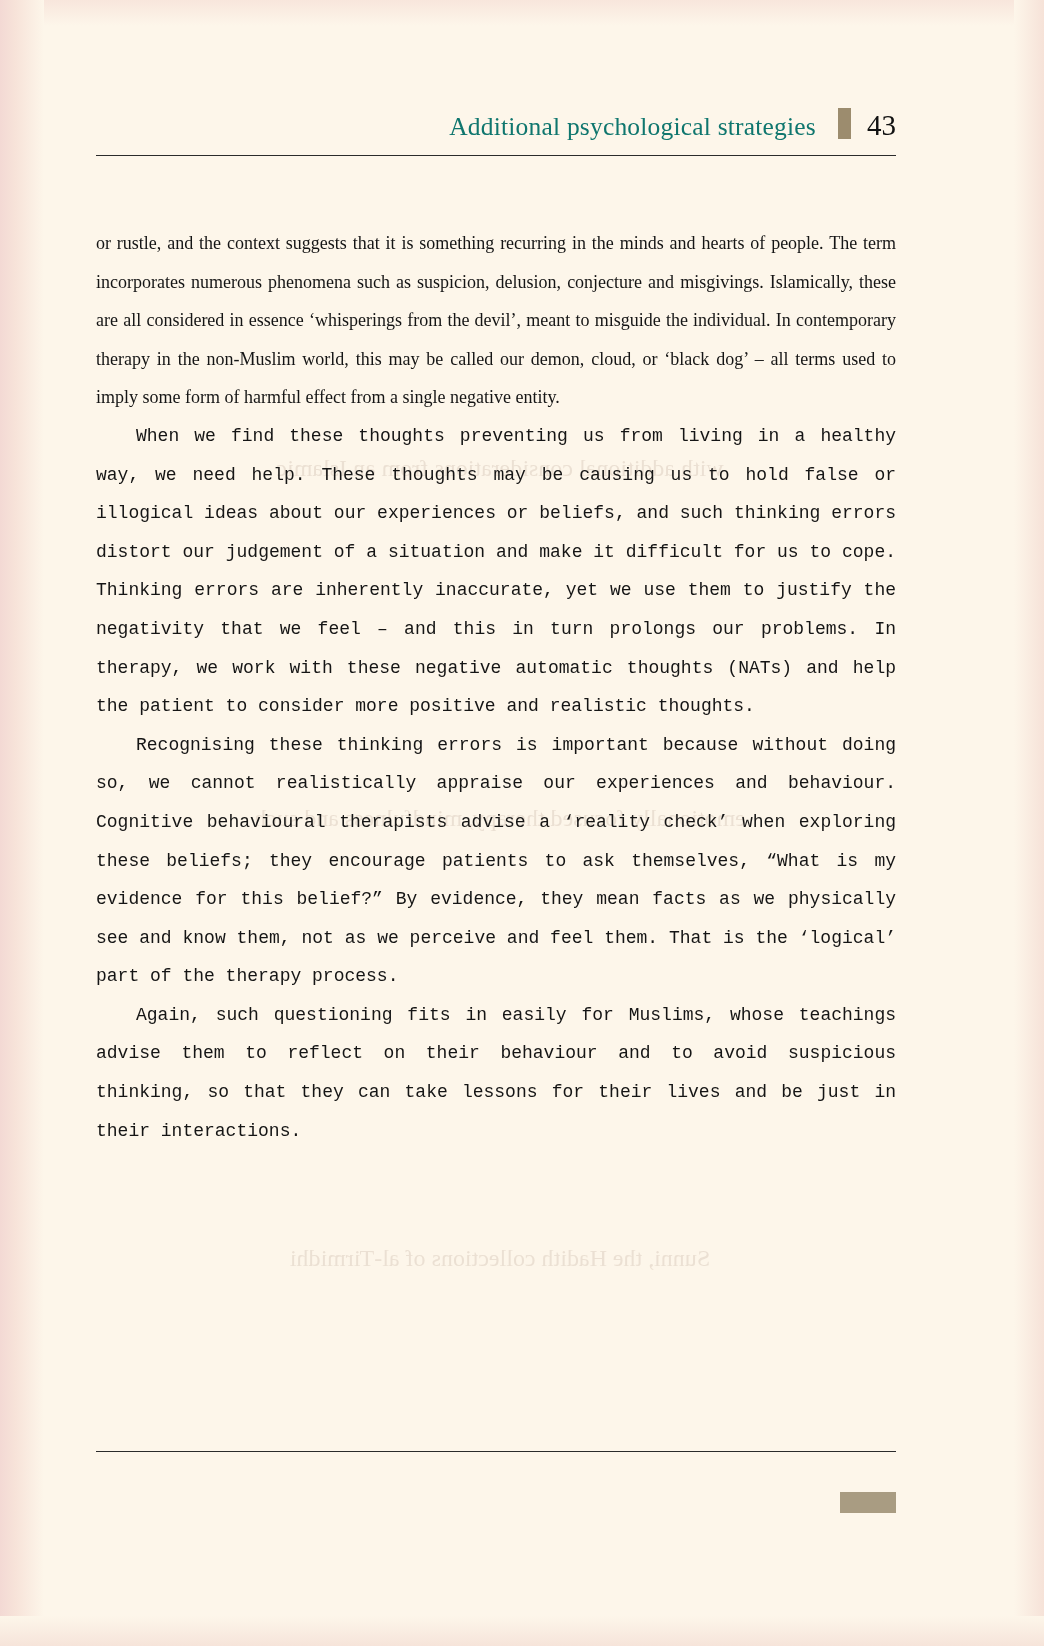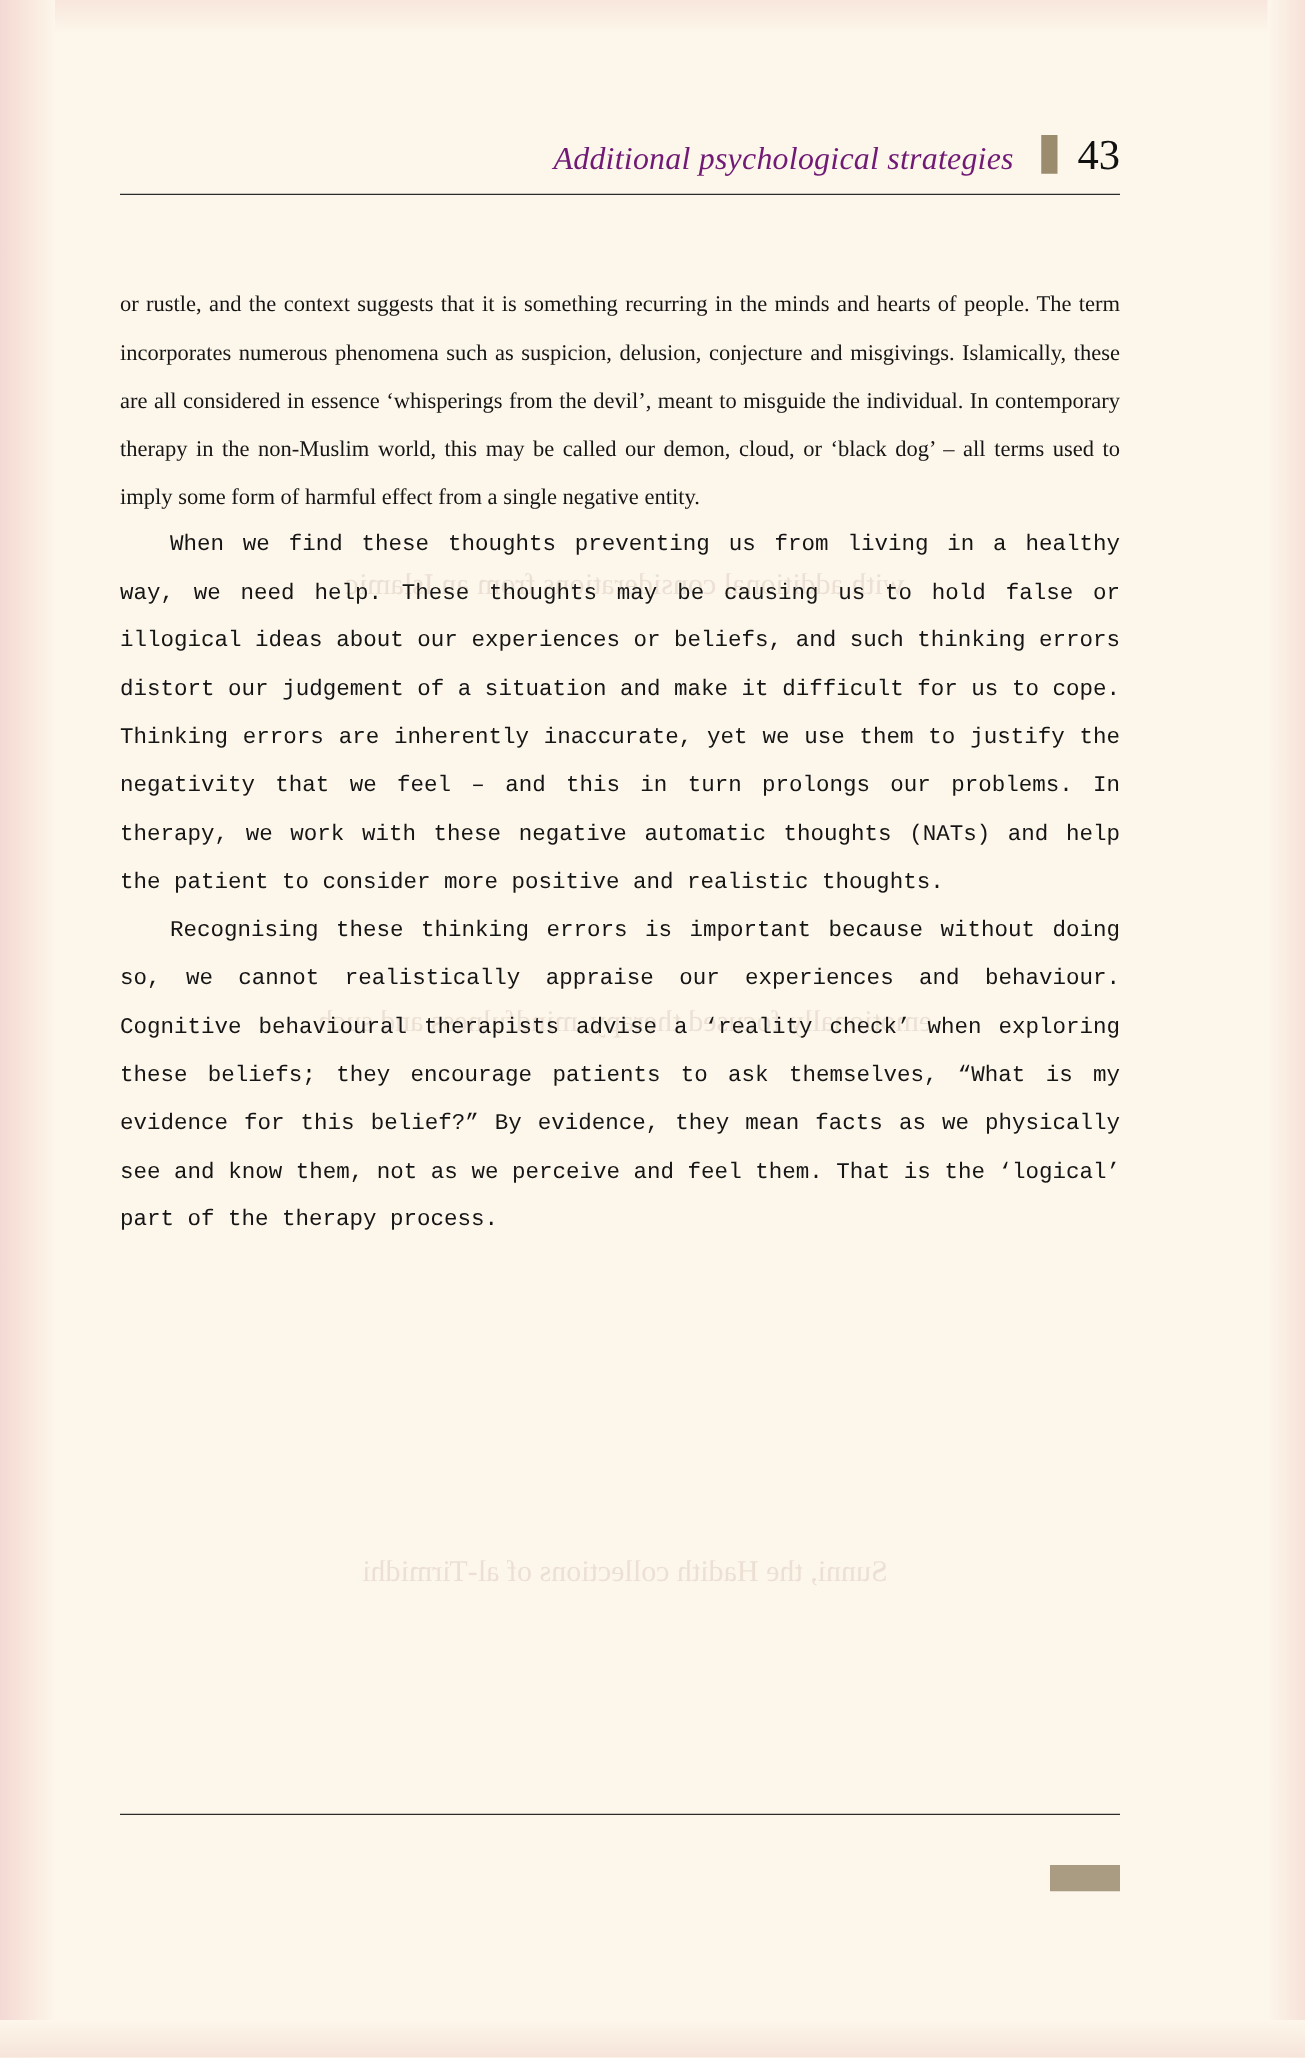--- a/index.html
+++ b/index.html
@@ -52,37 +52,36 @@
     position: absolute;
     top: 104px;
     left: 96px;
     width: 800px;
     height: 38px;
     display: flex;
     align-items: baseline;
     justify-content: flex-end;
   }
   .header-title {
-    font-style: italic;
     font-size: 25.5px;
     letter-spacing: 0.2px;
-    color: #701a75;
+    color: #0f766e;
     white-space: nowrap;
   }
   .header-marker {
     display: inline-block;
     width: 13px;
     height: 31px;
     background: #9c8c6e;
     margin: 0 16px 0 22px;
     position: relative;
     top: 4px;
   }
   .header-pageno {
-    font-size: 34px;
+    font-size: 29px;
     color: #111;
     line-height: 1;
   }
 
   .rule-top {
     position: absolute;
     left: 96px;
     top: 155px;
     width: 800px;
     height: 1px;
@@ -156,18 +155,19 @@
     <span class="header-marker"></span>
     <span class="header-pageno">43</span>
   </div>
 
   <div class="rule-top"></div>
 
   <div class="body-text">
     <p>or rustle, and the context suggests that it is something recurring in the minds and hearts of people. The term incorporates numerous phenomena such as suspicion, delusion, conjecture and misgivings. Islamically, these are all considered in essence ‘whisperings from the devil’, meant to misguide the individual. In contemporary therapy in the non-Muslim world, this may be called our demon, cloud, or ‘black dog’ – all terms used to imply some form of harmful effect from a single negative entity.</p>
     <p>When we find these thoughts preventing us from living in a healthy way, we need help. These thoughts may be causing us to hold false or illogical ideas about our experiences or beliefs, and such thinking errors distort our judgement of a situation and make it difficult for us to cope. Thinking errors are inherently inaccurate, yet we use them to justify the negativity that we feel – and this in turn prolongs our problems. In therapy, we work with these negative automatic thoughts (NATs) and help the patient to consider more positive and realistic thoughts.</p>
     <p>Recognising these thinking errors is important because without doing so, we cannot realistically appraise our experiences and behaviour. Cognitive behavioural therapists advise a ‘reality check’ when exploring these beliefs; they encourage patients to ask themselves, “What is my evidence for this belief?” By evidence, they mean facts as we physically see and know them, not as we perceive and feel them. That is the ‘logical’ part of the therapy process.</p>
+    <p>Again, such questioning fits in easily for Muslims, whose teachings advise them to reflect on their behaviour and to avoid suspicious thinking, so that they can take lessons for their lives and be just in their interactions.</p>
   </div>
 
   <div class="rule-bottom"></div>
   <div class="footer-marker"></div>
 
 </div>
 
 </body></html>

